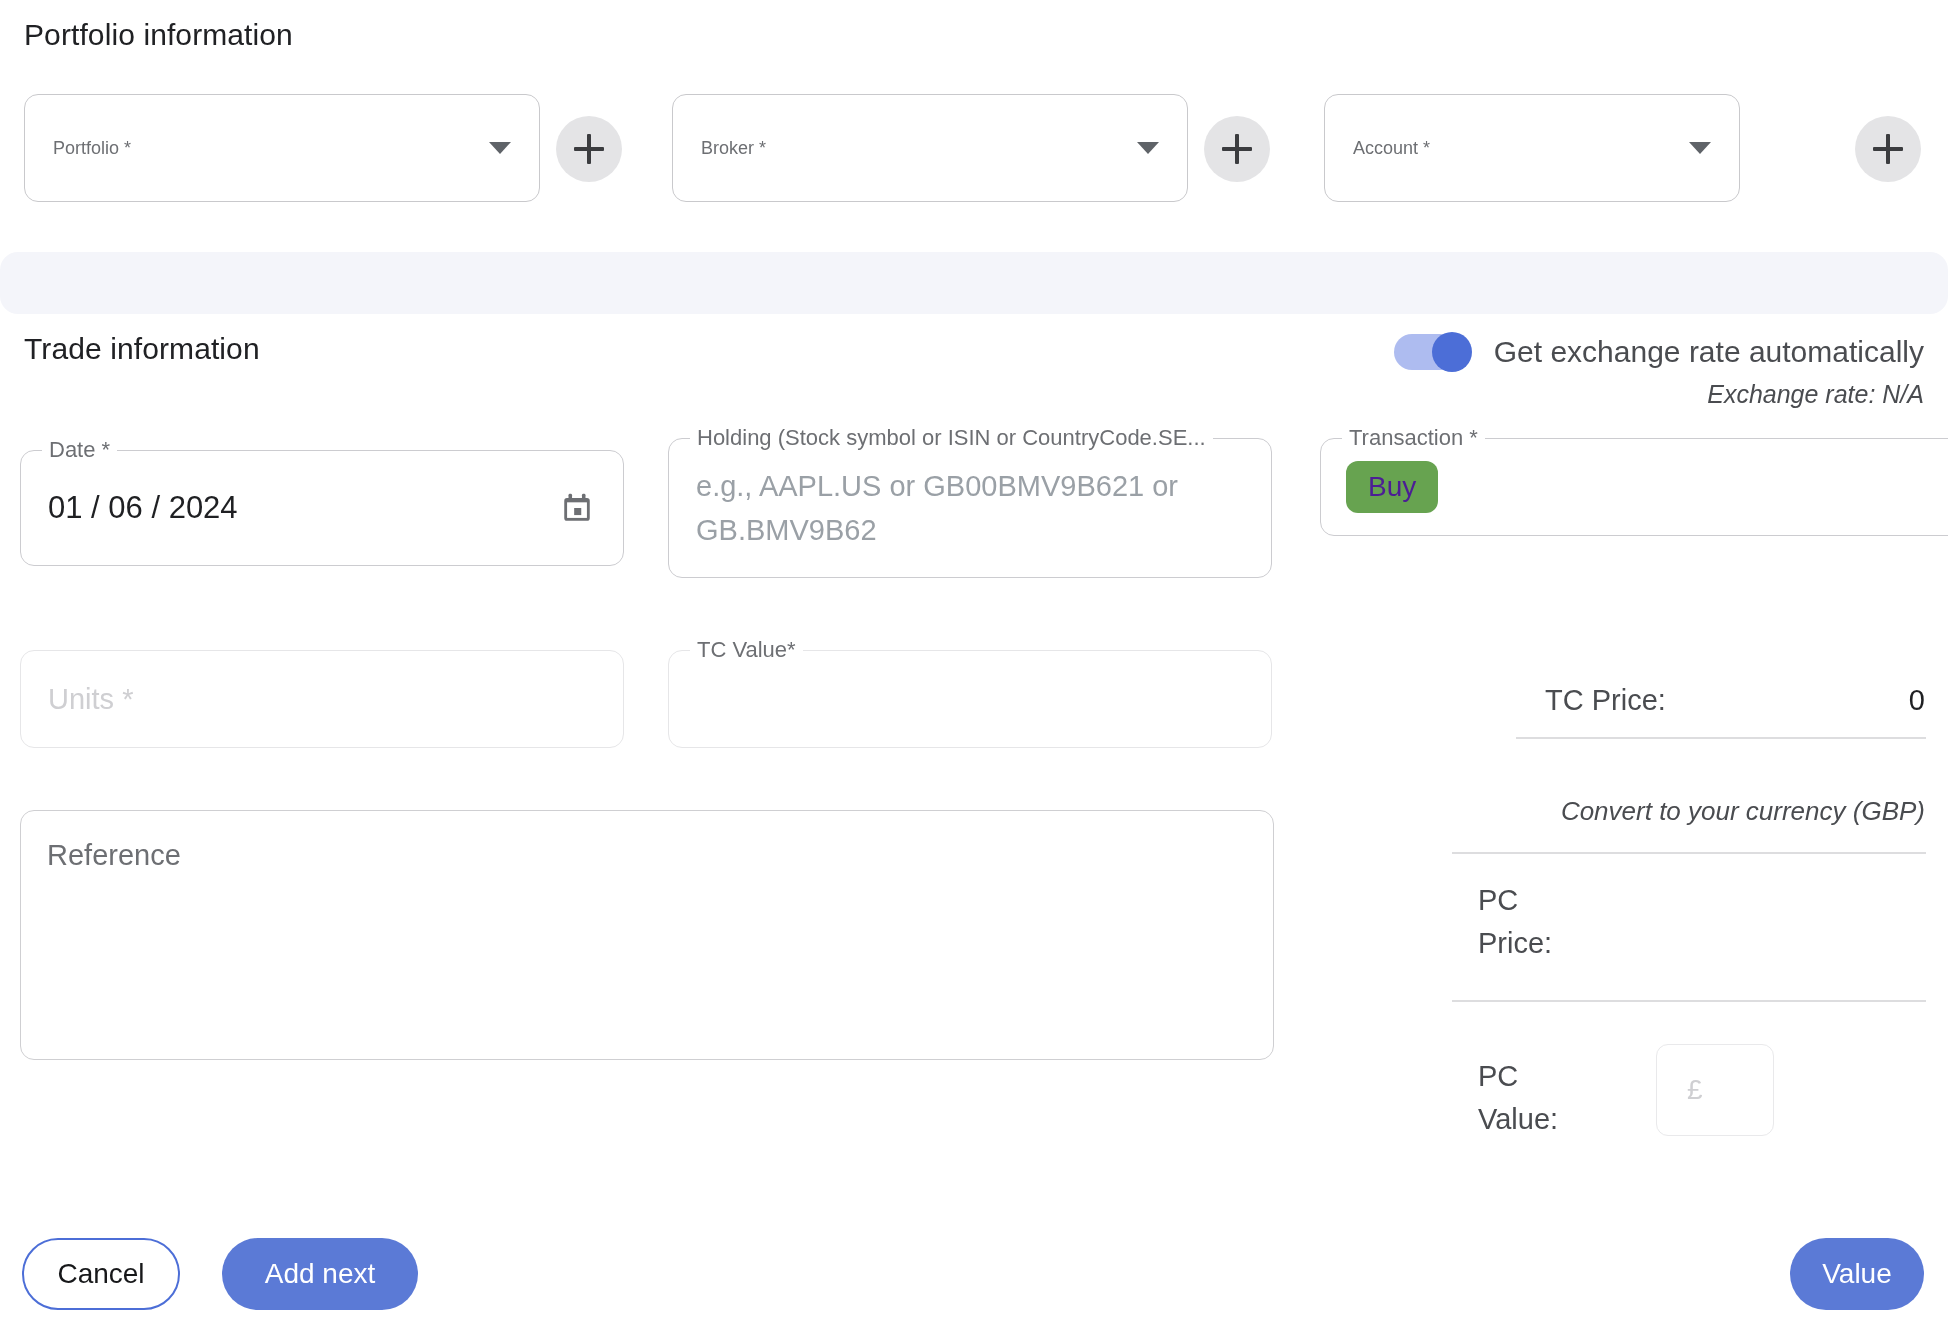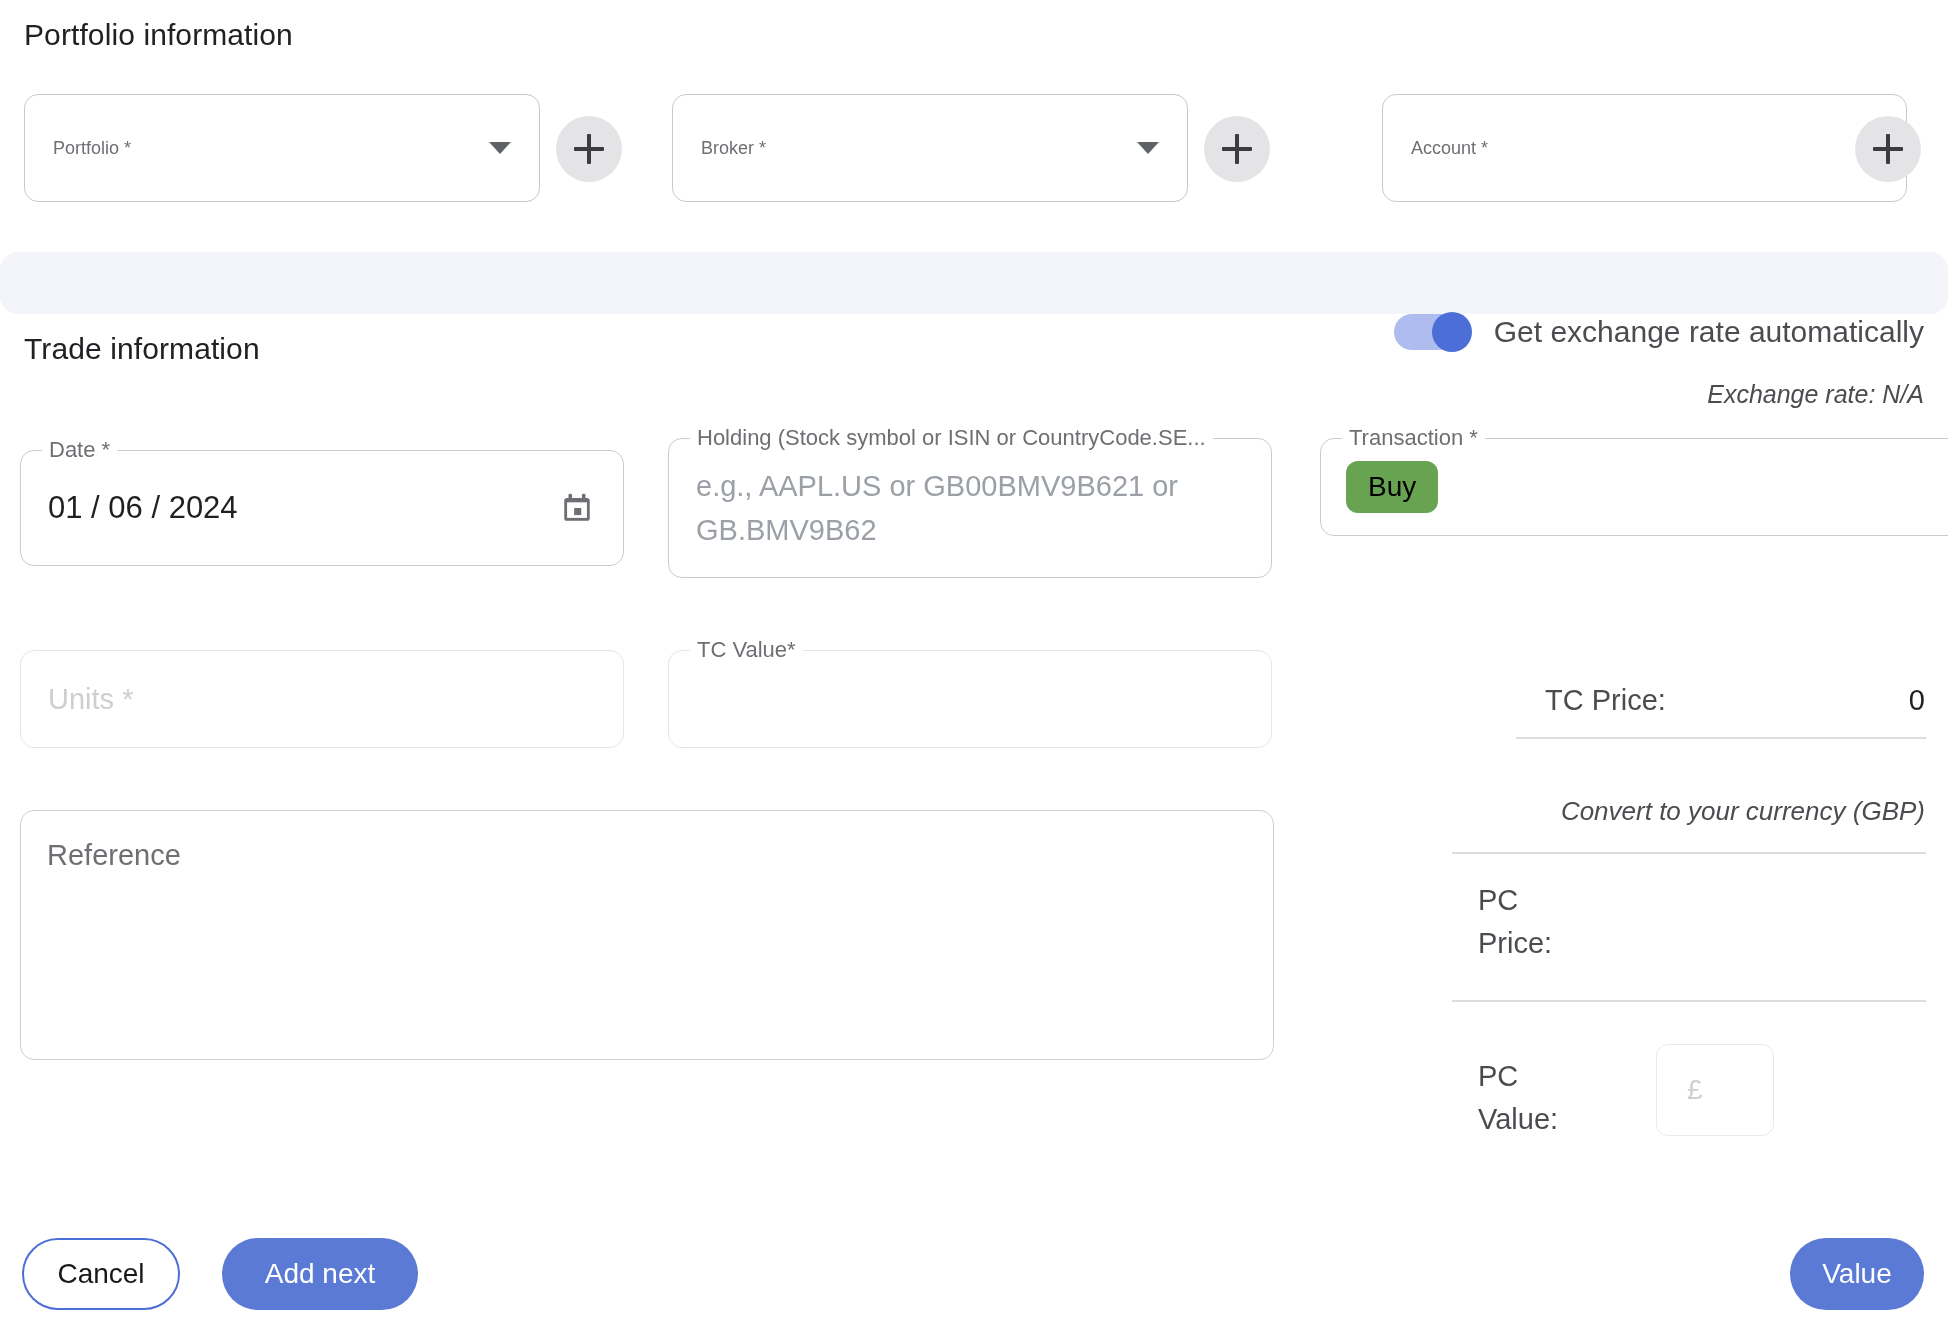--- a/index.html
+++ b/index.html
@@ -60,21 +60,21 @@
 
   
   .band {
     position: absolute; left: 0; top: 252px; width: 1948px; height: 62px;
     background: #f4f5fa;
     border-radius: 18px;
   }
 
   
   .toggle-row {
-    position: absolute; right: 24px; top: 312px;
+    position: absolute; right: 24px; top: 332px;
     display: flex; align-items: center; gap: 22px;
   }
   .switch {
     position: relative; width: 78px; height: 40px; cursor: pointer;
   }
   .switch .track {
     position: absolute; left: 0; top: 2px;
     width: 64px; height: 36px; border-radius: 18px; background: #aebcf0;
   }
   .switch .knob {
@@ -116,21 +116,21 @@
   }
 
   .cal-icon {
     position: absolute; right: 30px; top: 50%; transform: translateY(-50%);
     width: 34px; height: 34px; cursor: pointer;
   }
 
   
   .chip {
     position: absolute; left: 26px; top: 50%; transform: translateY(-50%);
-    background: #67a350; color: #000000;
+    background: #67a350; color: #4c1d95;
     font-size: 28px; border-radius: 12px;
     padding: 12px 22px; line-height: 1;
   }
 
   
   .textarea-box {
     position: absolute;
     border: 1.5px solid #cfcfd2; border-radius: 14px; background: #fff;
   }
   .textarea-box .ph2 {
@@ -183,21 +183,21 @@
     <div class="plus-btn" style="left:556px;"></div>
 
     <div class="sel-wrap" style="left:672px; width:516px;">
       <div class="select-box">
         <span class="select-label">Broker *</span>
         <span class="caret"></span>
       </div>
     </div>
     <div class="plus-btn" style="left:1204px;"></div>
 
-    <div class="sel-wrap" style="left:1382px; width:525px;text-align:right;">
+    <div class="sel-wrap" style="left:1324px; width:416px;text-align:right;">
       <div class="select-box">
         <span class="select-label">Account *</span>
         <span class="caret"></span>
       </div>
     </div>
     <div class="plus-btn" style="left:1855px;"></div>
   </div>
 
   <div class="band"></div>
 

